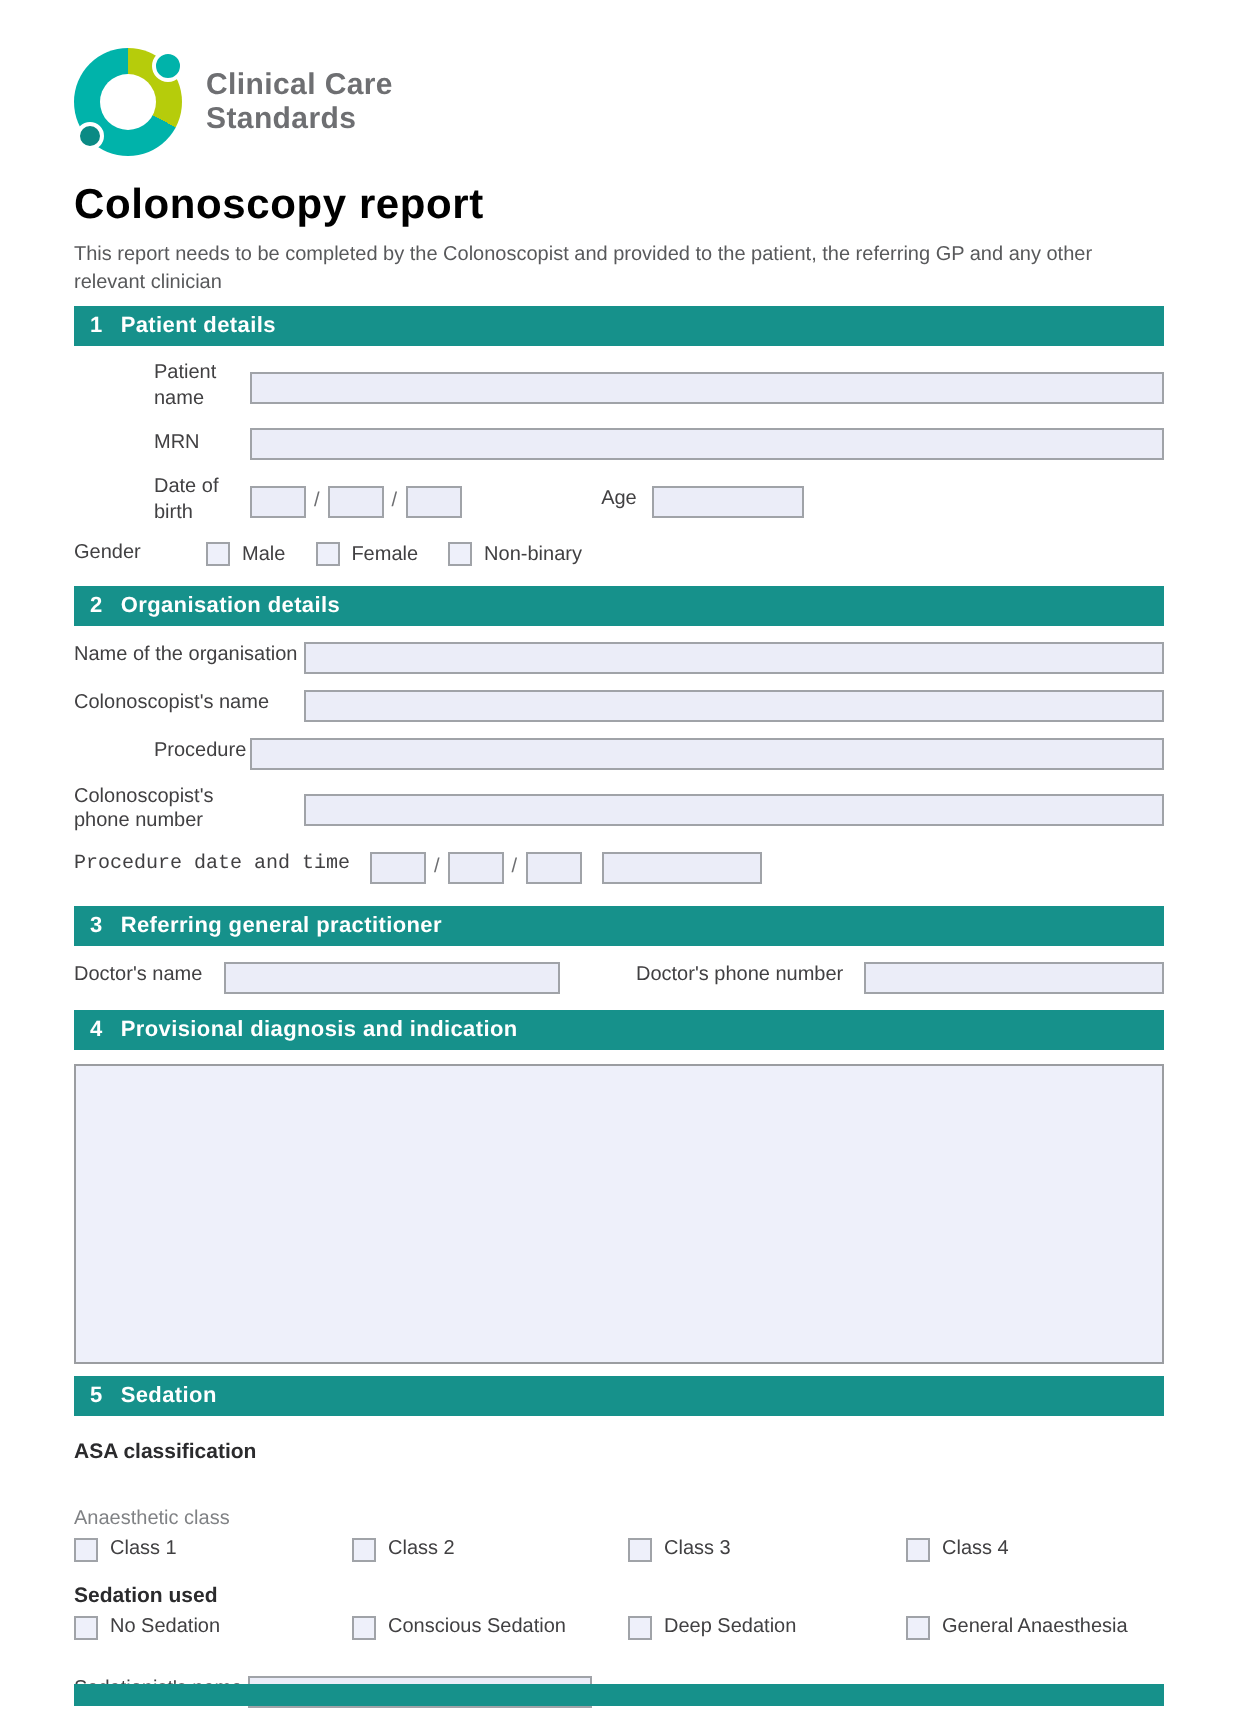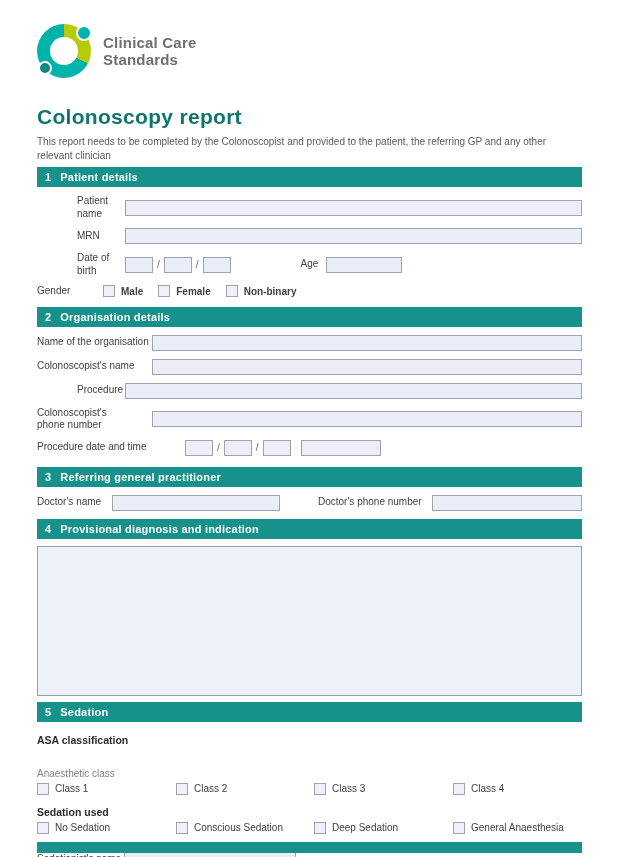--- a/index.html
+++ b/index.html
@@ -53,23 +53,23 @@
   }
   .label-box {
     width: 185px; height: 52px;
     border: 1px solid #d9dadc;
     display: flex; align-items: center; justify-content: center;
   }
   .label-box span { font-size: 8.5px; color: #c3c5c7; }
 
   
   .doc-title {
-    margin-top: 27px;
+    margin-top: 13px;
     font-size: 21px; font-weight: bold;
-    color: #0f766e; letter-spacing: 0.3px;
+    color: #000000; letter-spacing: 0.3px;
   }
   .intro {
     margin-top: 6px;
     font-size: 10px; color: #58595b; line-height: 1.35;
   }
 
   
   .section-bar {
     background: #16918b; color: #ffffff;
     font-size: 11px; font-weight: bold;
@@ -87,21 +87,21 @@
     display: flex; align-items: center;
     margin-top: 8px;
   }
   .flabel {
     font-size: 10px; color: #414042; line-height: 1.25;
     flex-shrink: 0;
   }
   .lw88  { width: 88px; padding-left: 40px; }
   .lw66  { width: 66px; }
   .lw115 { width: 115px; }
-  .lw126 { width: 148px; }
+  .lw126 { width: 148px; font-family: Liberation Mono, monospace; }
   .lw75  { width: 75px; }
   .lw87  { width: 87px; }
 
   input.fld, textarea.fld {
     appearance: none;
     background: #ebedf8;
     border: 1px solid #a0a3a8;
     height: 16px;
     font-family: "Liberation Sans", sans-serif;
     font-size: 10px; color: #414042;
@@ -115,21 +115,21 @@
 
   
   .cb-item { display: flex; align-items: center; }
   .cb {
     width: 12px; height: 12px; flex: none;
     background: #eef0fa; border: 1px solid #a0a3a8;
     display: inline-block;
   }
   .cb-item .cb-label { margin-left: 6px; font-size: 10px; color: #414042; }
 
-  .gender-group { display: flex; align-items: flex-end; gap: 15px; font-weight: bold; }
+  .gender-group { display: flex; align-items: flex-end; gap: 15px; }
 
   .opt-grid {
     display: grid;
     grid-template-columns: 139px 138px 139px 1fr;
     margin-top: 4px;
   }
 
   
   textarea.bigbox {
     display: block;

